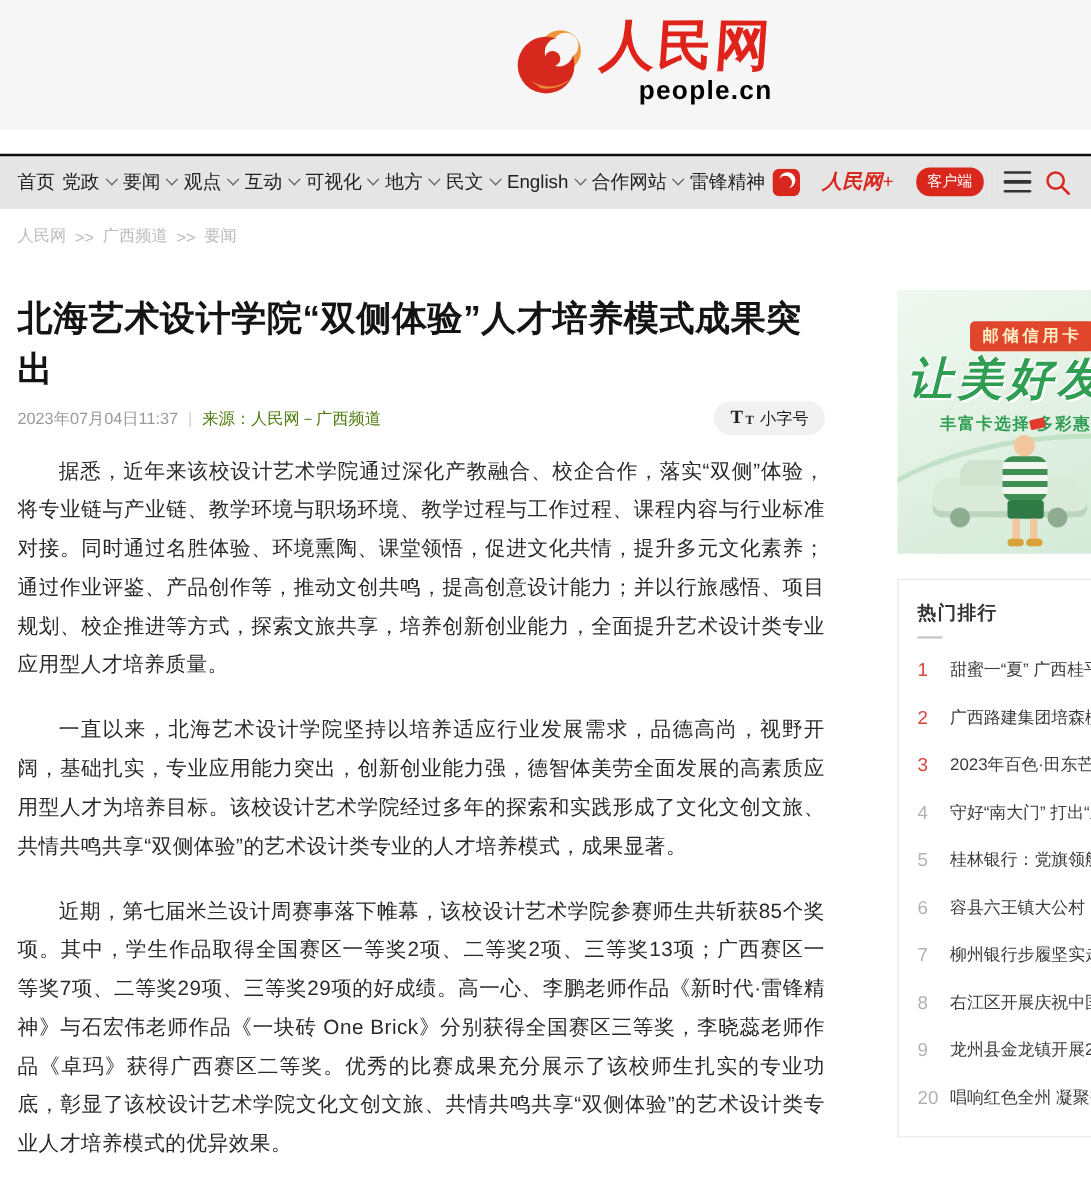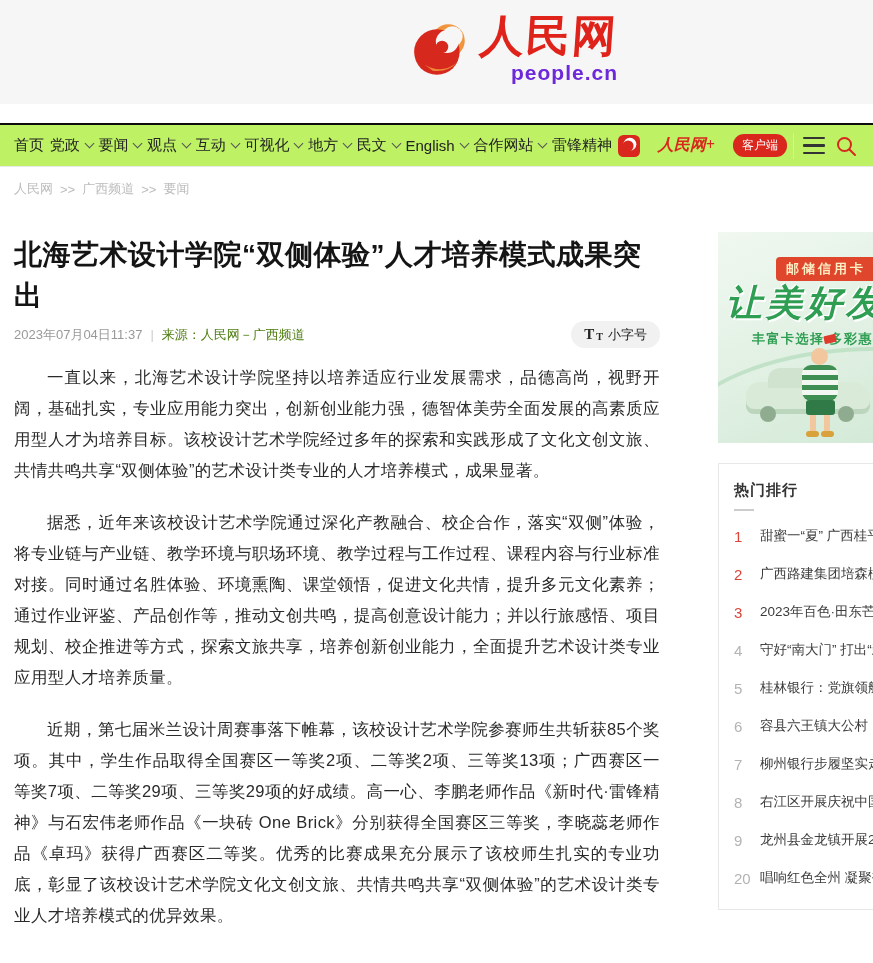--- a/index.html
+++ b/index.html
@@ -7,24 +7,24 @@
     font-family:"Liberation Sans","DejaVu Sans",sans-serif; }
   .page { position:relative; width:873px; height:963px; overflow:hidden; background:#fff; }
 
   
   .site-header { position:absolute; left:0; top:0; width:873px; height:104px; background:#f6f6f6; }
   .logo-wrap { position:absolute; left:410px; top:13px; display:flex; align-items:flex-start; cursor:pointer; }
   .logo-ball { width:62px; height:62px; margin-top:6px; }
   .logo-text { margin-left:8px; display:flex; flex-direction:column; align-items:flex-end; }
   .logo-cn { font-size:44px; font-weight:900; color:#e0231a; letter-spacing:2px; line-height:48px;
              font-family:"Liberation Serif","DejaVu Serif",serif; transform:skewX(-4deg); }
-  .logo-en { font-size:21px; font-weight:800; color:#6d28d9; line-height:24px; letter-spacing:1px; }
-
-  
-  .navbar { position:absolute; left:0; top:123px; width:873px; height:44px; background:#bef264;
+  .logo-en { font-size:21px; font-weight:800; color:#000000; line-height:24px; letter-spacing:1px; }
+
+  
+  .navbar { position:absolute; left:0; top:123px; width:873px; height:44px; background:#e5e5e5;
             border-top:2px solid #0c0c0c; border-bottom:1px solid #e9e9e9;
             display:flex; align-items:center; justify-content:space-between; padding:0 16px 0 14px; }
   .nav-item { display:flex; align-items:center; gap:6px; font-size:15px; color:#222; cursor:pointer; white-space:nowrap; }
   .chev { width:7px; height:7px; border-right:1.6px solid #555; border-bottom:1.6px solid #555;
           transform:rotate(45deg); margin-top:-4px; }
   .app-badge { display:flex; align-items:center; gap:18px; cursor:pointer; }
   .app-badge-icon { width:22px; height:22px; }
   .app-badge-brand { color:#d9271e; font-weight:900; font-size:16px; font-style:italic;
                      font-family:"Liberation Serif","DejaVu Serif",serif; }
   .app-badge-pill { background:#d9271e; color:#fff; font-size:12px; padding:3px 9px; border-radius:11px; }
@@ -190,22 +190,22 @@
       <span>2023年07月04日11:37</span>
       <span class="meta-sep">|</span>
       <span class="meta-source">来源：人民网－广西频道</span>
       <div class="fontsize-btn">
         <span class="tt-big">T</span>
         <span class="tt-small">T</span>
         <span class="fontsize-label">小字号</span>
       </div>
     </div>
     <div class="article-body">
+      <p>据悉，近年来该校设计艺术学院通过深化产教融合、校企合作，落实“双侧”体验，将专业链与产业链、教学环境与职场环境、教学过程与工作过程、课程内容与行业标准对接。同时通过名胜体验、环境熏陶、课堂领悟，促进文化共情，提升多元文化素养；通过作业评鉴、产品创作等，推动文创共鸣，提高创意设计能力；并以行旅感悟、项目规划、校企推进等方式，探索文旅共享，培养创新创业能力，全面提升艺术设计类专业应用型人才培养质量。</p>
       <p>一直以来，北海艺术设计学院坚持以培养适应行业发展需求，品德高尚，视野开阔，基础扎实，专业应用能力突出，创新创业能力强，德智体美劳全面发展的高素质应用型人才为培养目标。该校设计艺术学院经过多年的探索和实践形成了文化文创文旅、共情共鸣共享“双侧体验”的艺术设计类专业的人才培养模式，成果显著。</p>
-      <p>据悉，近年来该校设计艺术学院通过深化产教融合、校企合作，落实“双侧”体验，将专业链与产业链、教学环境与职场环境、教学过程与工作过程、课程内容与行业标准对接。同时通过名胜体验、环境熏陶、课堂领悟，促进文化共情，提升多元文化素养；通过作业评鉴、产品创作等，推动文创共鸣，提高创意设计能力；并以行旅感悟、项目规划、校企推进等方式，探索文旅共享，培养创新创业能力，全面提升艺术设计类专业应用型人才培养质量。</p>
       <p>近期，第七届米兰设计周赛事落下帷幕，该校设计艺术学院参赛师生共斩获85个奖项。其中，学生作品取得全国赛区一等奖2项、二等奖2项、三等奖13项；广西赛区一等奖7项、二等奖29项、三等奖29项的好成绩。高一心、李鹏老师作品《新时代·雷锋精神》与石宏伟老师作品《一块砖 One Brick》分别获得全国赛区三等奖，李晓蕊老师作品《卓玛》获得广西赛区二等奖。优秀的比赛成果充分展示了该校师生扎实的专业功底，彰显了该校设计艺术学院文化文创文旅、共情共鸣共享“双侧体验”的艺术设计类专业人才培养模式的优异效果。</p>
 
     </div>
 
   </div>
 
   <div class="sidebar">
 
     <div class="ad">
       <div class="ad-swirl"></div>

